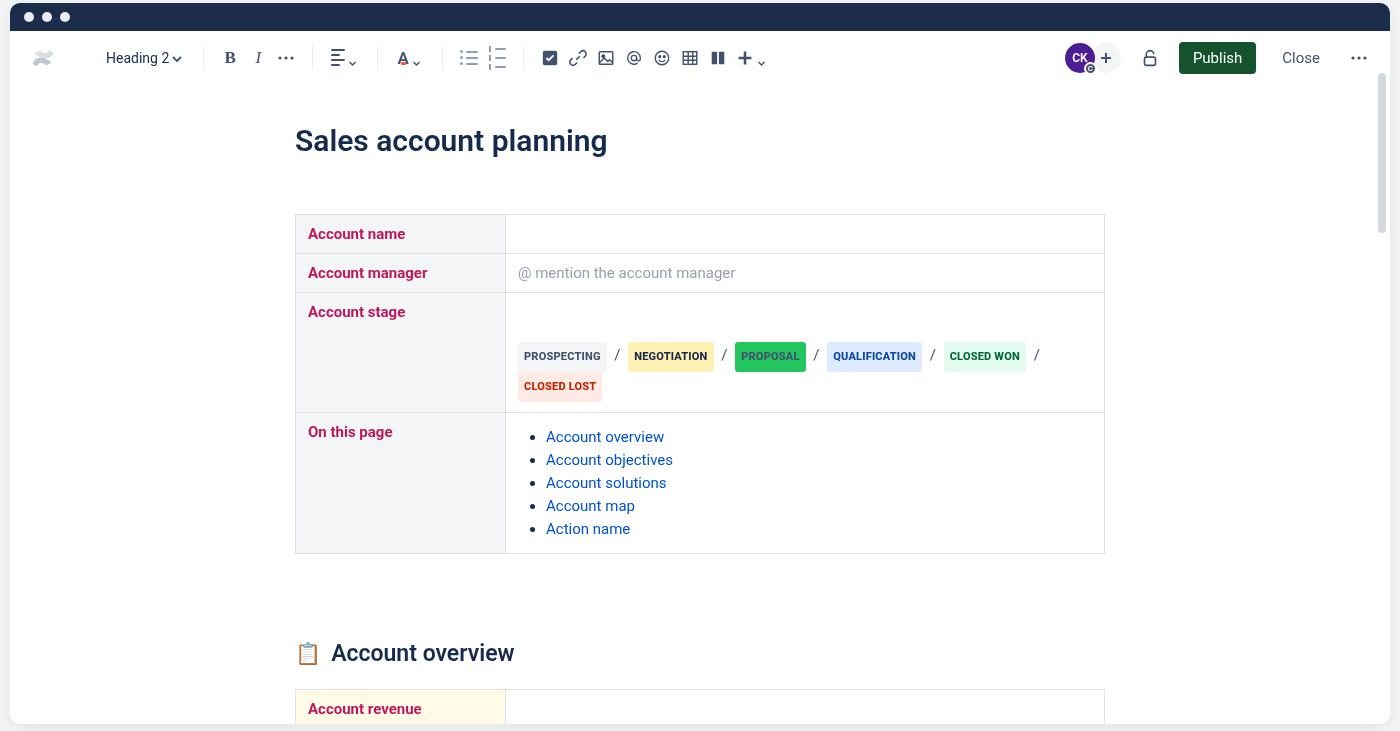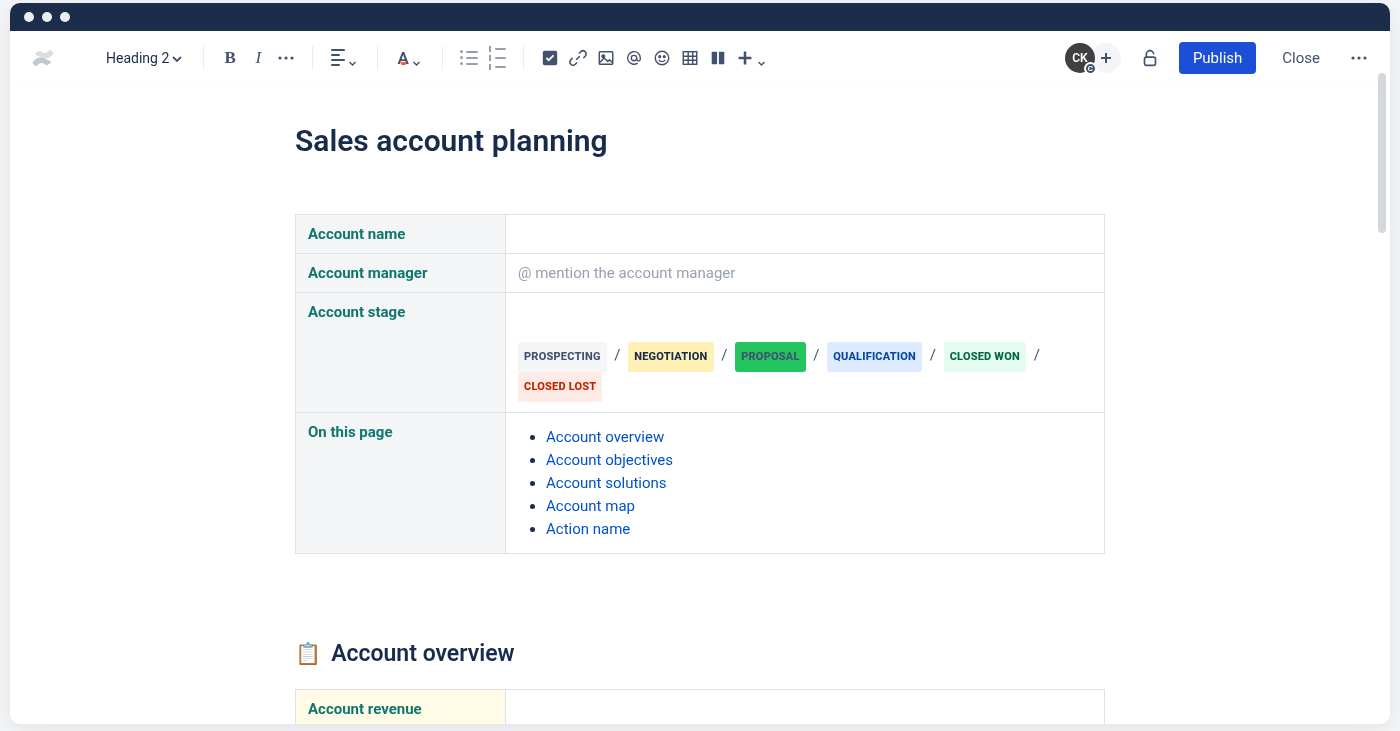--- a/index.html
+++ b/index.html
@@ -91,41 +91,41 @@
   .list-icon .dotb { width: 3px; height: 3px; background: #42526E; border-radius: 50%; }
   .list-icon .numb { width: 3px; height: 6px; border-left: 2px solid #42526E; }
 
   .align-icon .bar { height: 2px; background: #42526E; border-radius: 1px; }
   .align-icon { display: flex; flex-direction: column; gap: 3px; }
 
   .toolbar-right { margin-left: auto; display: flex; align-items: center; gap: 18px; }
   .avatar-group { display: flex; align-items: center; }
   .avatar {
     width: 30px; height: 30px; border-radius: 50%;
-    background: #404040; color: #fff; font-size: 12px; font-weight: 600;
+    background: #4c1d95; color: #fff; font-size: 12px; font-weight: 600;
     display: flex; align-items: center; justify-content: center;
     position: relative;
   }
   .avatar .subbadge {
     position: absolute; bottom: -2px; right: -2px;
     width: 13px; height: 13px; border-radius: 50%;
     background: #42526E; color: #fff; font-size: 8px;
     display: flex; align-items: center; justify-content: center;
     border: 2px solid #fff;
   }
   .addbtn {
     width: 30px; height: 30px; border-radius: 50%;
     background: #F4F5F7; color: #42526E; font-size: 18px;
     display: flex; align-items: center; justify-content: center;
     margin-left: -4px; cursor: pointer;
   }
   .restrict-icon { width: 22px; height: 22px; color: #42526E; cursor: pointer; }
   .restrict-icon svg { width: 22px; height: 22px; }
   .publish-btn {
-    background: #1d4ed8; color: #fff; font-size: 15px;
+    background: #14532d; color: #fff; font-size: 15px;
     padding: 7px 14px; border-radius: 4px; cursor: pointer;
   }
   .close-btn { color: #42526E; font-size: 15px; cursor: pointer; padding: 7px 8px; border-radius: 4px; }
   .more-actions { width: 26px; height: 26px; display:flex; align-items:center; justify-content:center; cursor:pointer; color:#42526E; border-radius:3px; }
 
   .content-scroll {
     flex: 1;
     overflow-y: auto;
     padding-bottom: 30px;
     position: relative;
@@ -161,21 +161,21 @@
     border: 1px solid #DFE1E6;
     padding: 10px 12px;
     vertical-align: top;
     font-size: 15px;
     text-align: left;
   }
   table.infotbl th {
     background: #F4F5F7;
     font-weight: 700;
     width: 210px;
-    color: #0f766e;
+    color: #be185d;
   }
   tr.highlight th { background: #FFFBE6; }
   .placeholder { color: #97A0AF; }
 
   .lozenge {
     display: inline-block;
     font-size: 11px;
     font-weight: 800;
     letter-spacing: 0.2px;
     padding: 3px 6px;

